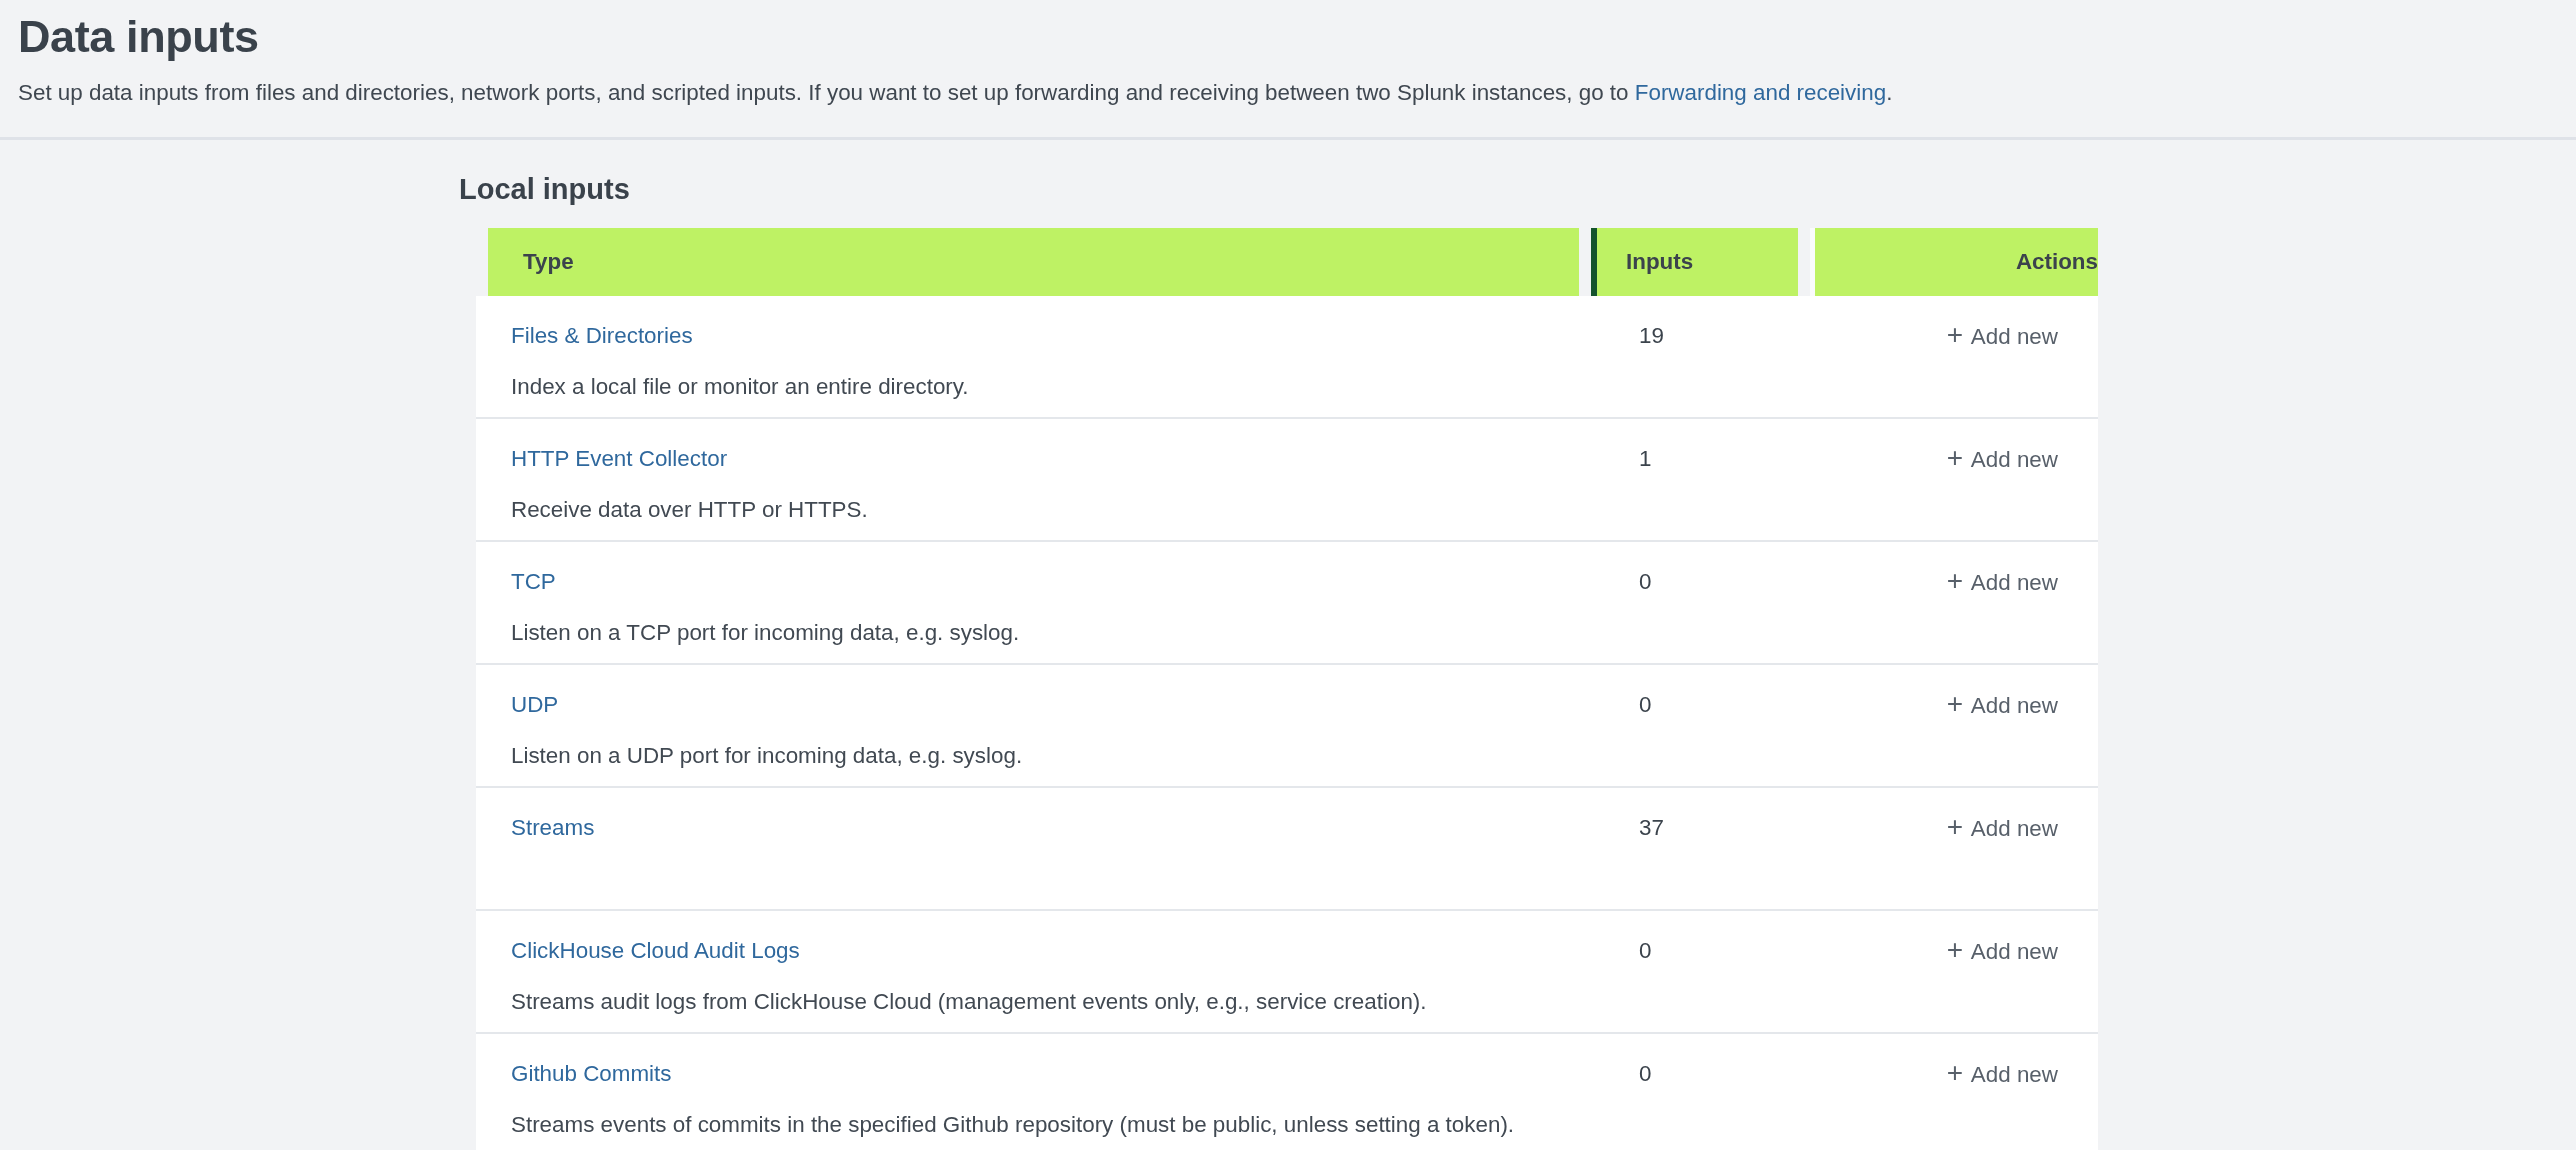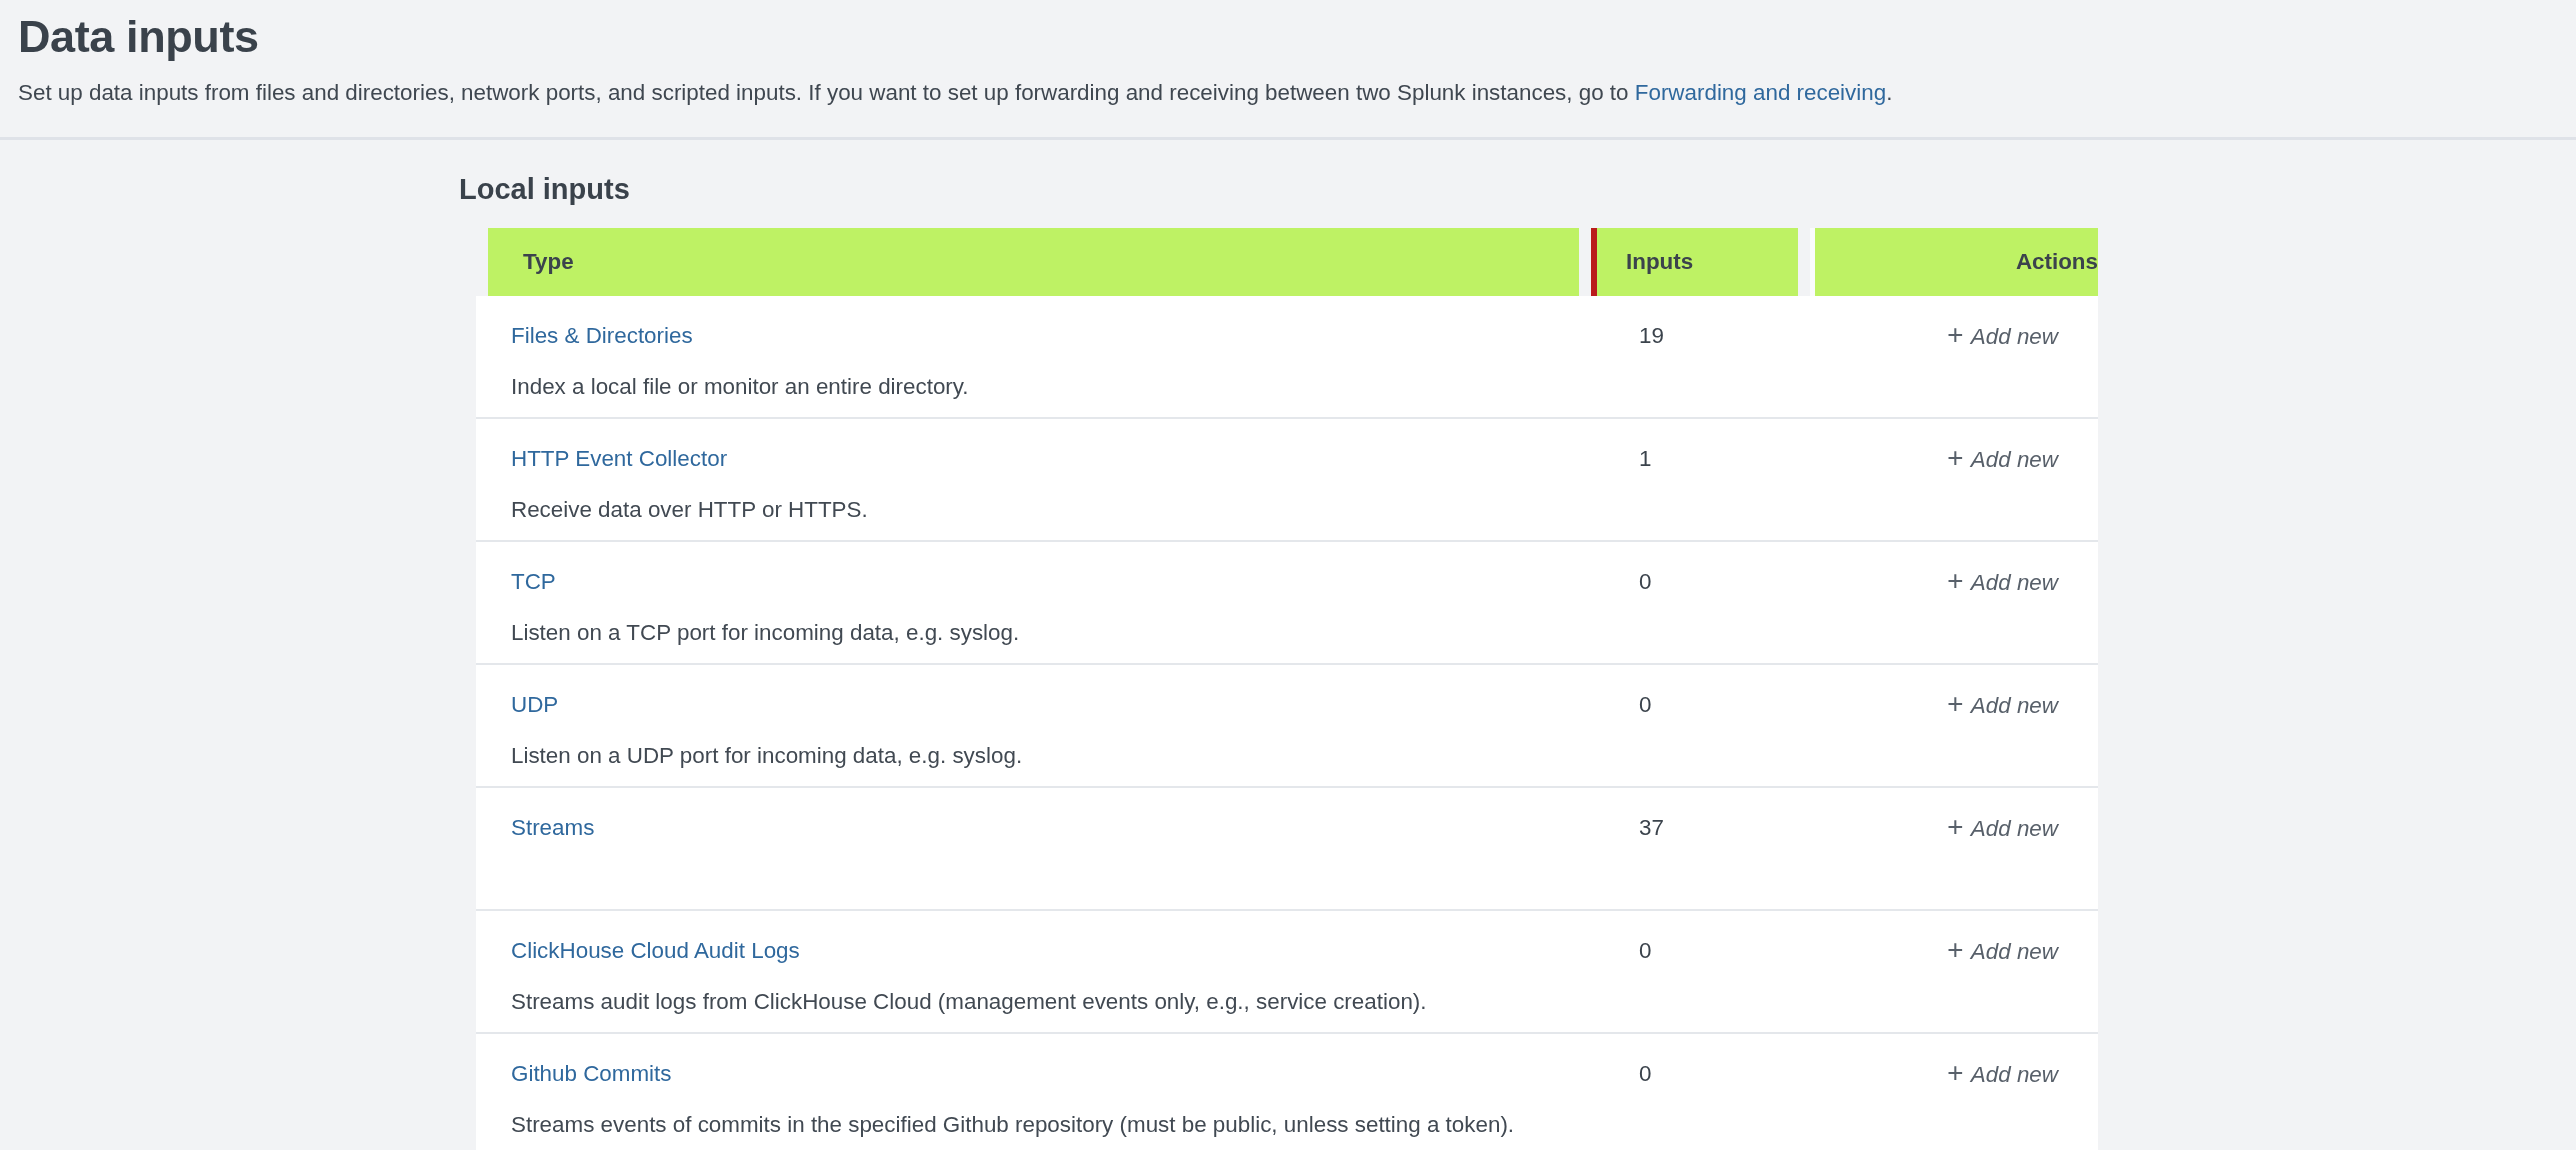--- a/index.html
+++ b/index.html
@@ -65,21 +65,21 @@
   .th {
     background: #bef264;
     display: flex;
     align-items: center;
     font-size: 22.4px;
     font-weight: 700;
     color: #3b434c;
     margin-left: 12px;
   }
   .th-type  { flex: 1; padding-left: 35px; }
-  .th-inputs  { width: 207px; padding-left: 29px; border-left: 6px solid #b91c1c; }
+  .th-inputs  { width: 207px; padding-left: 29px; border-left: 6px solid #14532d; }
   .th-actions { width: 288px; border-left: 5.2px solid #fafbfc; justify-content: flex-end; text-align: center; }
 
   .tr {
     display: flex;
     background: #ffffff;
     height: 123px;
     border-bottom: 2.6px solid #e4e7eb;
   }
   .td-type { flex: 1; padding: 25px 0 0 35px; }
   .type-link {
@@ -100,21 +100,20 @@
     width: 207px;
     padding: 25px 0 0 36px;
     font-size: 22.4px;
     line-height: 29px;
     color: #3b434c;
   }
   .td-actions {
     width: 288px;
     padding: 23px 40px 0 0;
     text-align: right;
-    font-style: italic;
   }
   .add-new {
     font-size: 22.4px;
     line-height: 31px;
     color: #58606a;
     text-decoration: none;
     cursor: pointer;
     white-space: nowrap;
     display: inline-block;
   }

